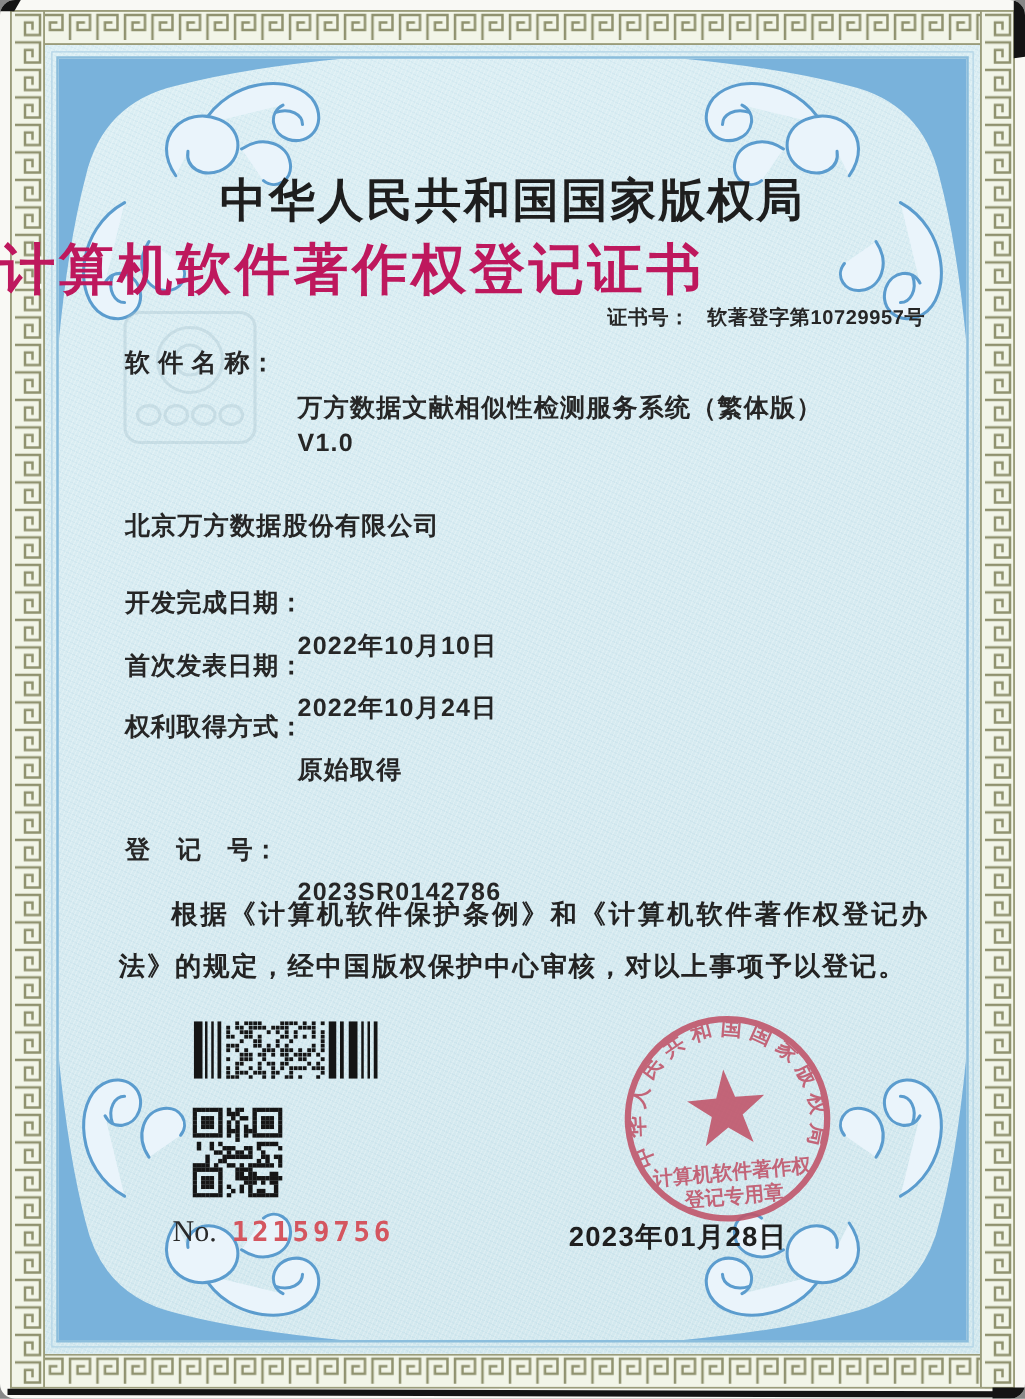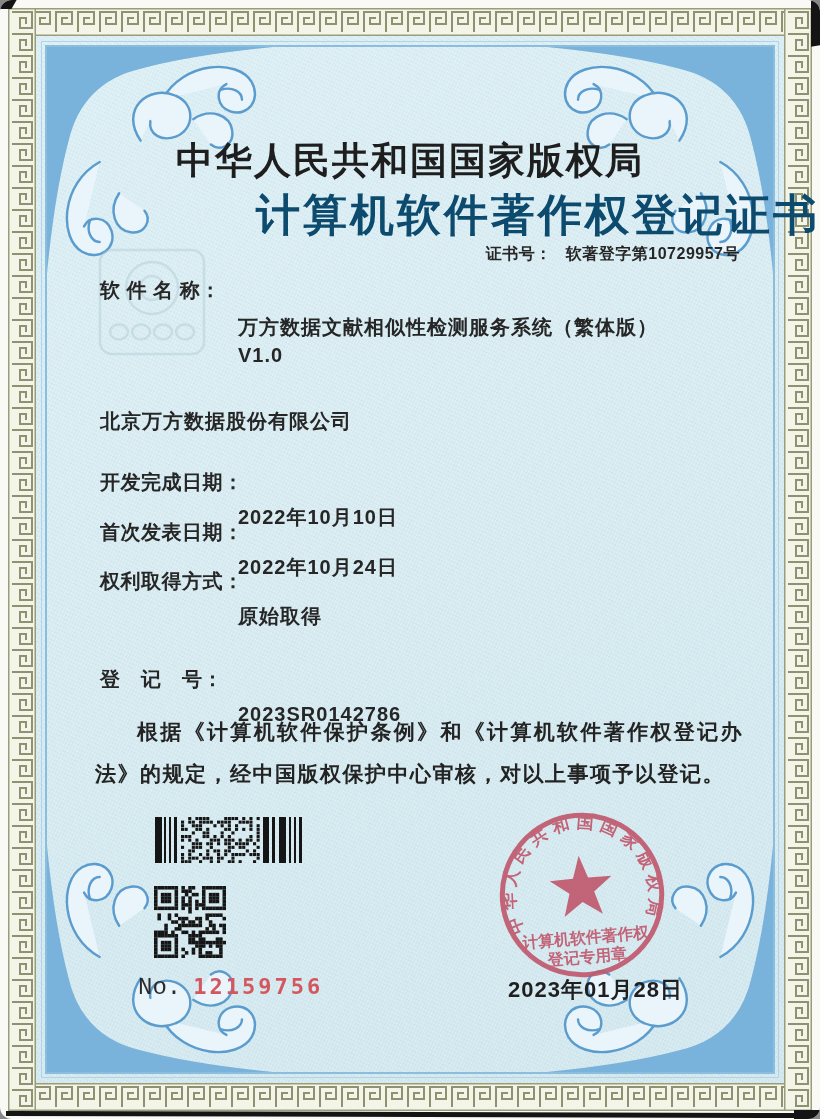--- a/index.html
+++ b/index.html
@@ -33,49 +33,49 @@
   .orn.bl { left:47px; bottom:47px; transform:scaleY(-1); }
   .orn.br { right:47px; bottom:47px; transform:scale(-1,-1); }
 
   .watermark { position:absolute; left:96px; top:246px; z-index:2; opacity:.38; }
 
   
   .content { position:absolute; inset:0; z-index:3; }
   .t-authority { position:absolute; top:136px; left:0; width:100%; text-align:center;
       font-family:"Liberation Serif","DejaVu Serif",serif; font-size:37px; font-weight:700;
       letter-spacing:2px; color:#1e1e1e; }
-  .t-title { position:absolute; top:186px; left:0; width:100%; text-align:right;
+  .t-title { position:absolute; top:186px; left:0; width:100%; text-align:left;
       font-family:"Liberation Serif","DejaVu Serif",serif; font-size:44px; font-weight:800;
-      letter-spacing:3px; color:#0c4a6e; }
+      letter-spacing:3px; color:#be185d; }
   .certno { position:absolute; top:244px; right:80px; font-size:16px; font-weight:700;
       letter-spacing:.5px; }
   .certno .gap { display:inline-block; width:14px; }
 
   .row { position:absolute; left:100px; display:flex; align-items:flex-start; }
   .row .lbl { width:138px; flex:0 0 138px; font-size:20px; font-weight:700;
       white-space:pre; letter-spacing:.5px; }
   .row .val { font-size:20px; font-weight:600; letter-spacing:1px;margin-top:36px; }
   .row .vline { display:block; line-height:28px; }
   .row .val.single { line-height:24px; }
 
   .statement { position:absolute; left:95px; top:711px; width:648px;
       font-size:21px; font-weight:600; line-height:42px; letter-spacing:1.5px;
       text-indent:42px; text-align:justify; color:#232323; }
 
   .barcode { position:absolute; left:155px; top:817px; z-index:3; }
   .qrcode  { position:absolute; left:154px; top:886px; z-index:3; }
 
   .serial { position:absolute; left:138px; top:972px; font-size:24px; z-index:3; }
-  .serial .no { font-family:Liberation Mono, monospace; color:#2a2a2a;text-align:center; }
+  .serial .no { font-family:Liberation Serif, serif; color:#2a2a2a;text-align:center; }
   .serial .num { font-family:"DejaVu Sans Mono","Liberation Mono",monospace;
       color:#d4565f; font-size:22px; letter-spacing:3px; margin-left:12px; font-weight:600; }
 
   .seal { position:absolute; left:493px; top:806px; width:178px; height:178px; z-index:4;
       mix-blend-mode:multiply; opacity:.9; transform:rotate(-5deg); }
-  .issue-date { position:absolute; left:433px; top:975px; width:250px; text-align:right;
+  .issue-date { position:absolute; left:455px; top:975px; width:250px; text-align:left;
       font-size:22px; font-weight:700; letter-spacing:1px; color:#1f1f1f; z-index:3; }
 </style>
 </head>
 <body>
 
 <div class="cert">
 
   <svg width="0" height="0" style="position:absolute" aria-hidden="true">
     <defs>
       <g id="orn-def">

